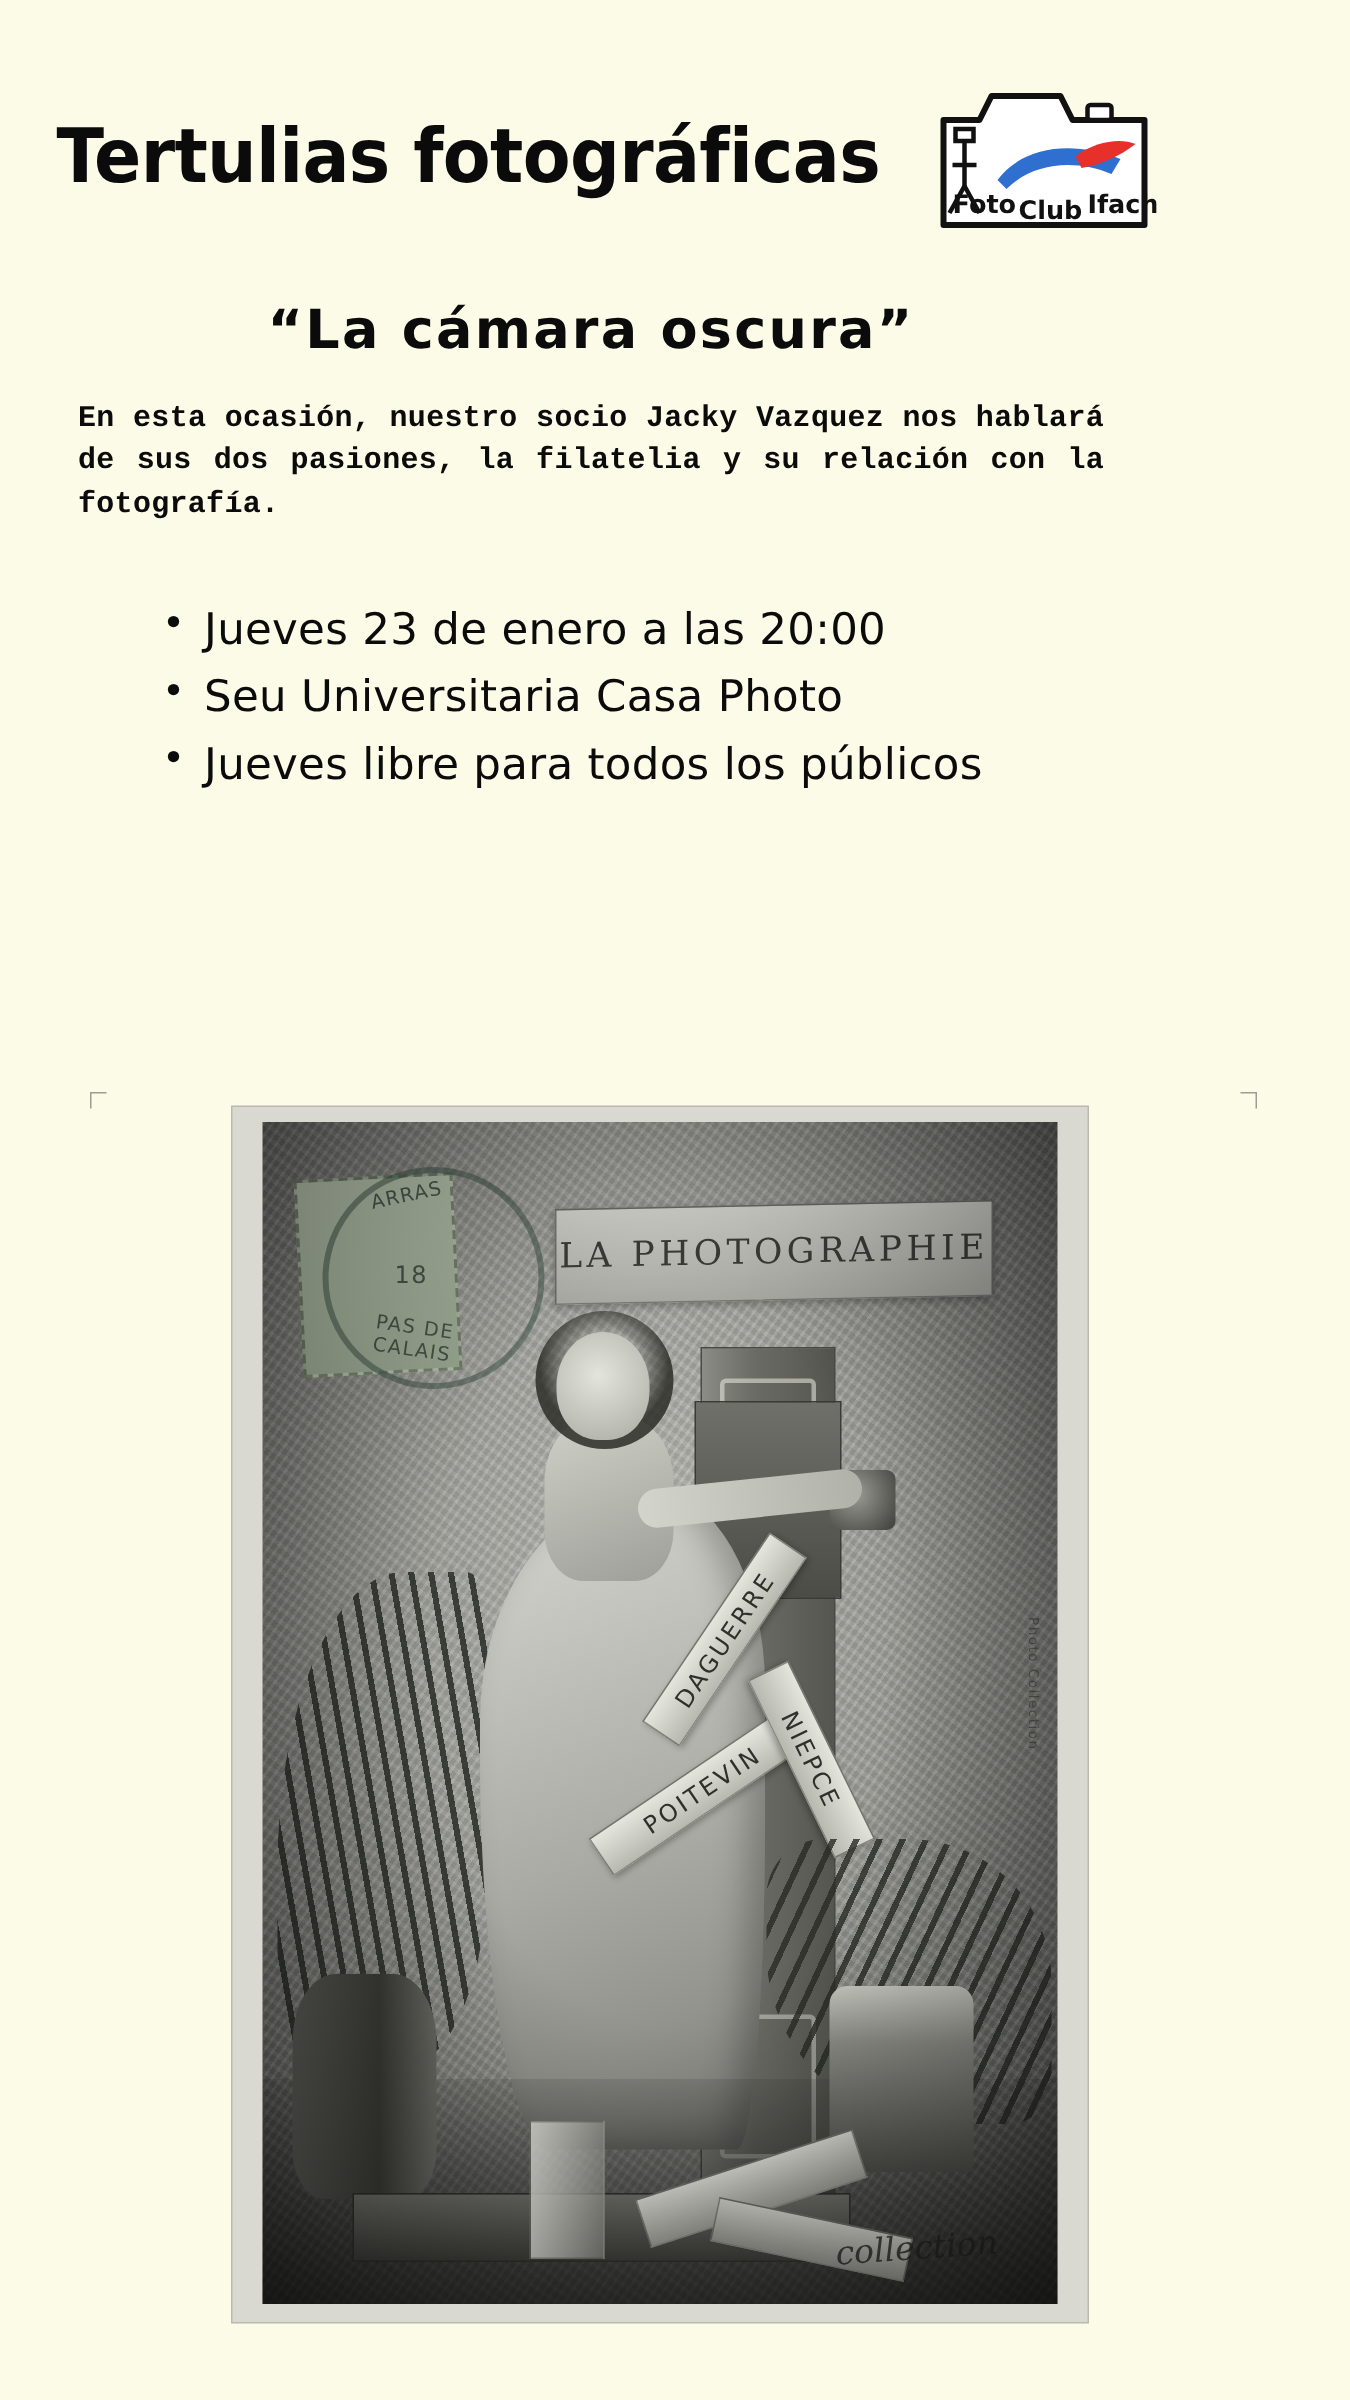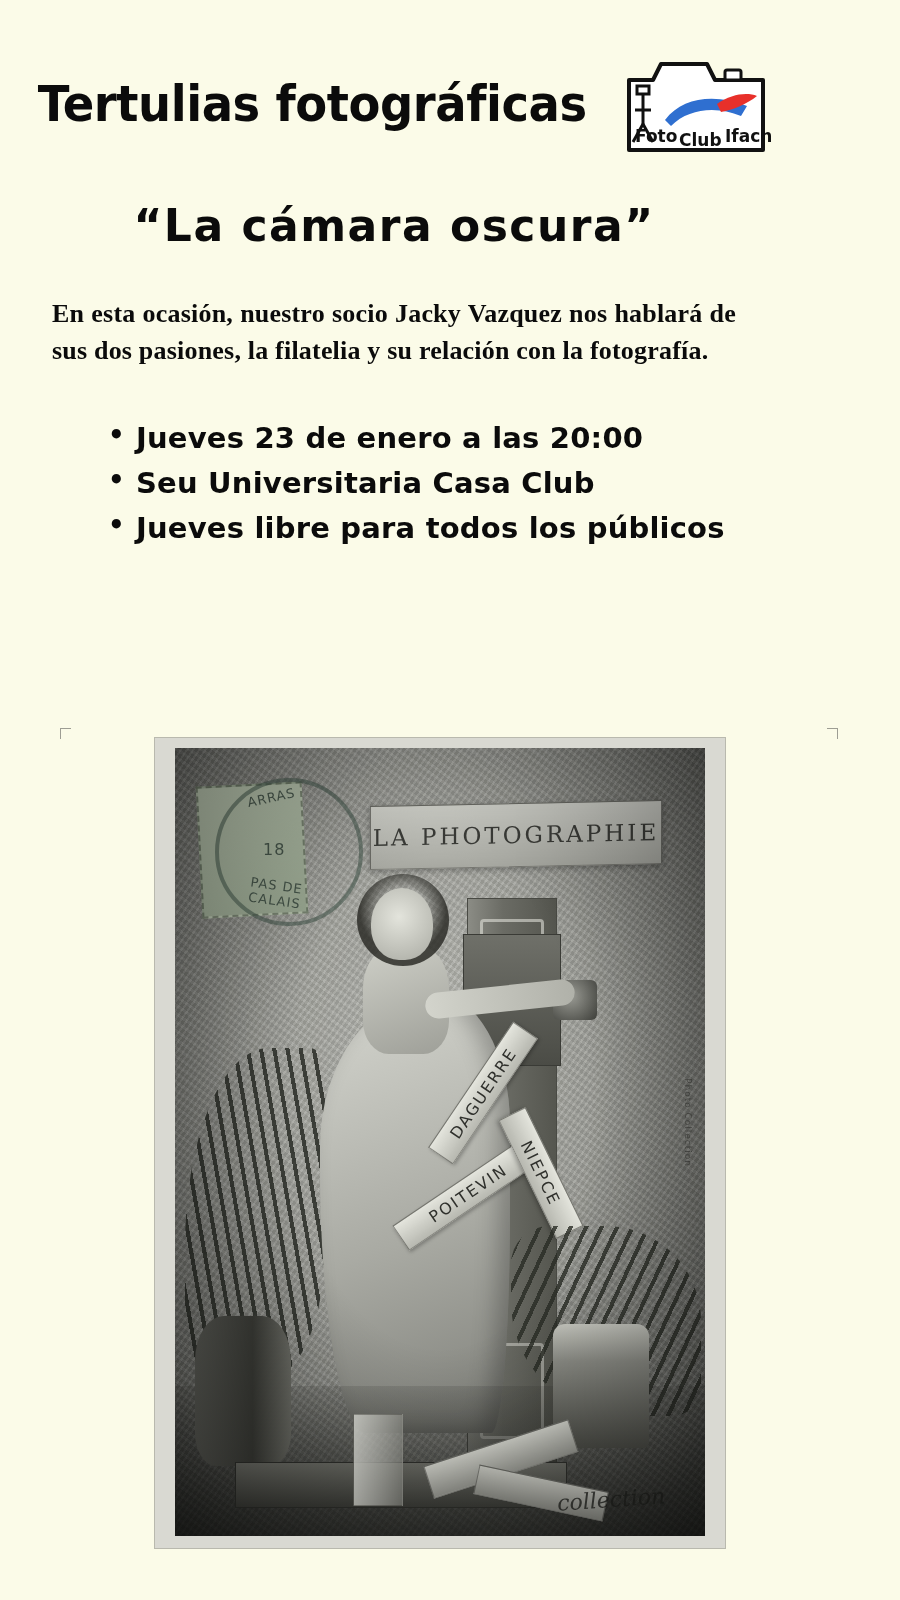--- a/index.html
+++ b/index.html
@@ -50,47 +50,47 @@
     flex: none;
     text-decoration: underline;
   }
   .logo svg { display: block; }
 
   
   .subtitle {
     text-align: center;
     font-family: "DejaVu Sans", sans-serif;
     font-weight: bold;
-    font-size: 44px;
+    font-size: 36px;
     letter-spacing: 1.5px;
     margin-top: 40px;
     color: #0b0b0b;
   }
 
   
   .lead {
-    margin: 45px 52px 0 52px;
-    font-family: Liberation Serif, serif;
+    margin: 25px 52px 0 52px;
+    font-family: Liberation Mono, monospace;
     font-weight: bold;
-    font-size: 26px;
+    font-size: 20px;
     line-height: 1.42;
     text-align: justify;
     color: #0b0b0b;
     letter-spacing: 0.2px;
   }
 
   
   ul.details {
     margin: 46px 0 0 0;
     padding: 0 0 0 108px;
     list-style: none;
   }
   ul.details li {
     font-family: "DejaVu Sans", sans-serif;
-    font-weight: bold;
+    font-weight: normal;
     font-size: 29px;
     line-height: 1.55;
     color: #0b0b0b;
     position: relative;
     padding-left: 28px;
     letter-spacing: 0.2px;
   }
   ul.details li::before {
     content: "\2022";
     position: absolute;
@@ -432,21 +432,21 @@
       </svg>
     </div>
   </div>
 
   <div class="subtitle">“La cámara oscura”</div>
 
   <p class="lead">En esta ocasión, nuestro socio Jacky Vazquez nos hablará de sus dos pasiones, la filatelia y su relación con la fotografía.</p>
 
   <ul class="details">
     <li>Jueves 23 de enero a las 20:00</li>
-    <li>Seu Universitaria Casa Club</li>
+    <li>Seu Universitaria Casa Photo</li>
     <li>Jueves libre para todos los públicos</li>
   </ul>
 
   <div class="photo-wrap">
     <div class="corner-mark" style="left:60px; top:28px;"></div>
     <div class="corner-mark" style="right:62px; top:28px; transform:rotate(90deg);"></div>
 
     <div class="photo-card">
       <div class="photo-inner">
         <div class="wall"></div>

